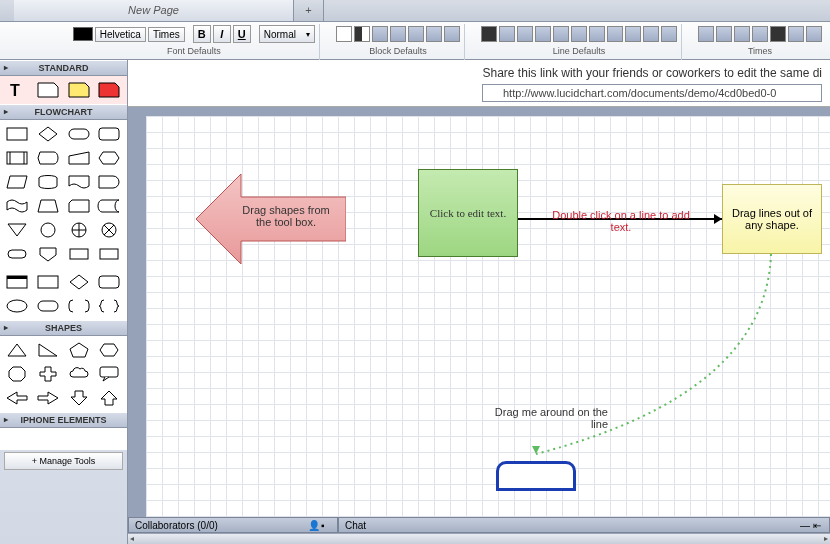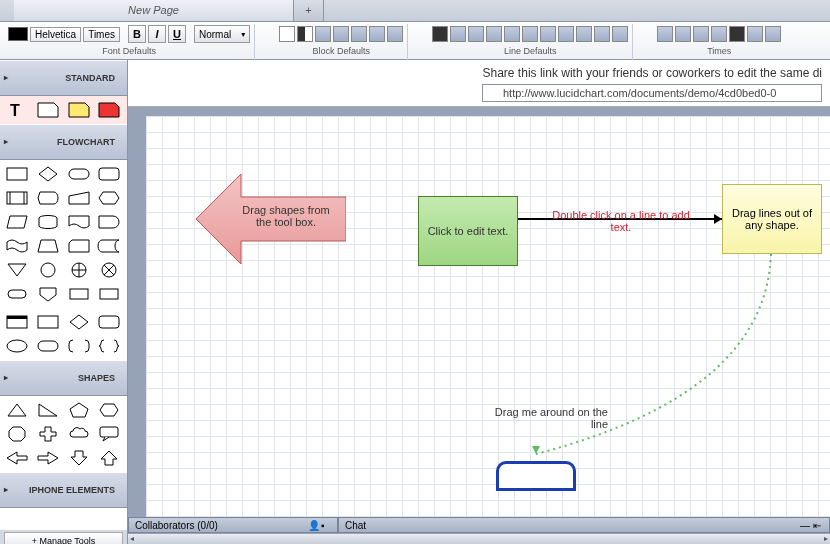--- a/index.html
+++ b/index.html
@@ -4,57 +4,57 @@
 <style>
 * { box-sizing: border-box; margin: 0; padding: 0; }
 body { font-family: Arial, sans-serif; font-size: 11px; background: #fff; width: 830px; height: 544px; overflow: hidden; position: relative; }
 
 
 .tab-bar { height: 22px; background: linear-gradient(#d8dde5, #c5cdd9); display: flex; border-bottom: 1px solid #8a94a5; padding-left: 14px; }
 .tab { padding: 4px 14px; background: linear-gradient(#eef1f6, #d6dce6); border-right: 1px solid #8a94a5; font-style: italic; color: #555; cursor: pointer; min-width: 280px; text-align: center; }
 .tab-add { width: 30px; background: linear-gradient(#d8dde5, #c0c8d4); border-right: 1px solid #8a94a5; text-align: center; line-height: 20px; color: #555; cursor: pointer; }
 
 
-.toolbar { height: 38px; background: linear-gradient(#fdfdfd, #eef1f5); border-bottom: 1px solid #8a94a5; display: flex; align-items: flex-start; padding: 2px 4px 0; gap: 20px; }
+.toolbar { height: 38px; background: linear-gradient(#fdfdfd, #eef1f5); border-bottom: 1px solid #8a94a5; display: flex; align-items: flex-start; padding: 2px 4px 0; gap: 12px; justify-content: flex-end; }
 .tb-group { display: flex; flex-direction: column; align-items: center; padding: 0 4px; border-right: 1px solid #c5cdd9; height: 36px; }
 .tb-row { display: flex; gap: 2px; align-items: center; height: 20px; }
 .tb-label { font-size: 9px; color: #555; margin-top: 2px; }
 .swatch { width: 20px; height: 14px; border: 1px solid #666; background: #000; }
 .font-btn { padding: 1px 4px; font-size: 10px; border: 1px solid #999; background: linear-gradient(#fff, #e6e9ef); cursor: pointer; }
 .fmt-btn { width: 18px; height: 18px; border: 1px solid #999; background: linear-gradient(#fff, #e0e4eb); font-weight: bold; font-size: 11px; text-align: center; line-height: 16px; cursor: pointer; }
 .select { border: 1px solid #999; background: linear-gradient(#fff, #e0e4eb); font-size: 10px; height: 18px; padding: 0 4px; display: inline-flex; align-items: center; cursor: pointer; }
 .select::after { content: "▾"; margin-left: 10px; font-size: 8px; }
 .mini-icon { width: 16px; height: 16px; border: 1px solid #888; background: linear-gradient(#c3cde0, #a0adc6); cursor: pointer; }
 .mini-icon.white { background: #fff; }
 .mini-icon.dark { background: #333; }
 .mini-icon.twotone { background: linear-gradient(to right, #333 50%, #fff 50%); }
 
 
 .main { display: flex; height: calc(100% - 60px); }
 
 
 .sidebar { width: 128px; background: linear-gradient(#e8ecf3, #d2d9e5); border-right: 1px solid #8a94a5; overflow: hidden; display: flex; flex-direction: column; }
-.cat-header { background: linear-gradient(#d6dce8, #b8c2d4); border-top: 1px solid #fff; border-bottom: 1px solid #8a94a5; padding: 12px; font-size: 9px; font-weight: bold; color: #333; text-align: right; position: relative; }
+.cat-header { background: linear-gradient(#d6dce8, #b8c2d4); border-top: 1px solid #fff; border-bottom: 1px solid #8a94a5; padding: 2px; font-size: 9px; font-weight: bold; color: #333; text-align: center; position: relative; }
 .cat-header::before { content: "▸"; position: absolute; left: 4px; font-size: 8px; }
 .shape-grid { display: grid; grid-template-columns: repeat(4, 1fr); gap: 2px; padding: 3px; background: #fff; }
 .shape-cell { width: 28px; height: 22px; display: flex; align-items: center; justify-content: center; cursor: grab; }
 .shape-cell svg { width: 24px; height: 18px; }
 .manage { font-size: 9px; text-align: center; padding: 3px; background: linear-gradient(#fff, #e0e4eb); border: 1px solid #aaa; margin: 2px 4px; cursor: pointer; }
 
 
 .canvas-wrap { flex: 1; position: relative; background: #96a2b7; overflow: hidden; }
 .share-bar { background: #fff; padding: 6px 8px 4px; border-bottom: 1px solid #aaa; text-align: right; }
 .share-text { color: #333; font-size: 12px; margin-bottom: 4px; }
 .share-url { width: 340px; border: 1px solid #8a94a5; padding: 2px 20px; font-size: 11px; background: #fff; color: #444; float: right; }
 .canvas { position: absolute; left: 18px; top: 56px; right: 0; bottom: 24px; background-color: #fff; background-image: linear-gradient(#e0e4ea 1px, transparent 1px), linear-gradient(90deg, #e0e4ea 1px, transparent 1px); background-size: 16px 16px; }
 
 
 .c-arrow { position: absolute; left: 50px; top: 58px; width: 150px; height: 90px; }
 .c-rect { position: absolute; border: 1px solid #4a7d2e; background: linear-gradient(#c4eab0, #9dd682); display: flex; align-items: center; justify-content: center; text-align: center; font-size: 11px; padding: 4px; }
-.c-rect.green { left: 272px; top: 80px; width: 100px; height: 70px; color: #333; }
+.c-rect.green { left: 272px; top: 53px; width: 100px; height: 88px; color: #333; font-family: Liberation Serif, serif; }
 .c-rect.yellow { left: 576px; top: 68px; width: 100px; height: 70px; background: linear-gradient(#fffde0, #f8f4a8); border-color: #bdb557; }
 .line-label { position: absolute; left: 400px; top: 93px; width: 150px; text-align: center; color: #c23; font-size: 11px; }
 .drag-label { position: absolute; left: 342px; top: 290px; width: 120px; text-align: right; color: #333; font-size: 11px; }
 .conn-solid { position: absolute; height: 2px; background: #000; }
 .arrowhead { position: absolute; width: 0; height: 0; border-top: 5px solid transparent; border-bottom: 5px solid transparent; }
 .blob { position: absolute; left: 350px; top: 345px; width: 80px; height: 30px; border: 3px solid #1a3db3; border-radius: 10px 10px 0 0; background: #fff; }
 
 
 .bottom-panels { position: absolute; left: 0; bottom: 11px; right: 0; height: 16px; display: flex; }
 .panel-tab { background: linear-gradient(#c5cddb, #a6b1c5); border: 1px solid #7a8499; font-size: 10px; padding: 1px 6px; display: flex; align-items: center; gap: 15px; }

